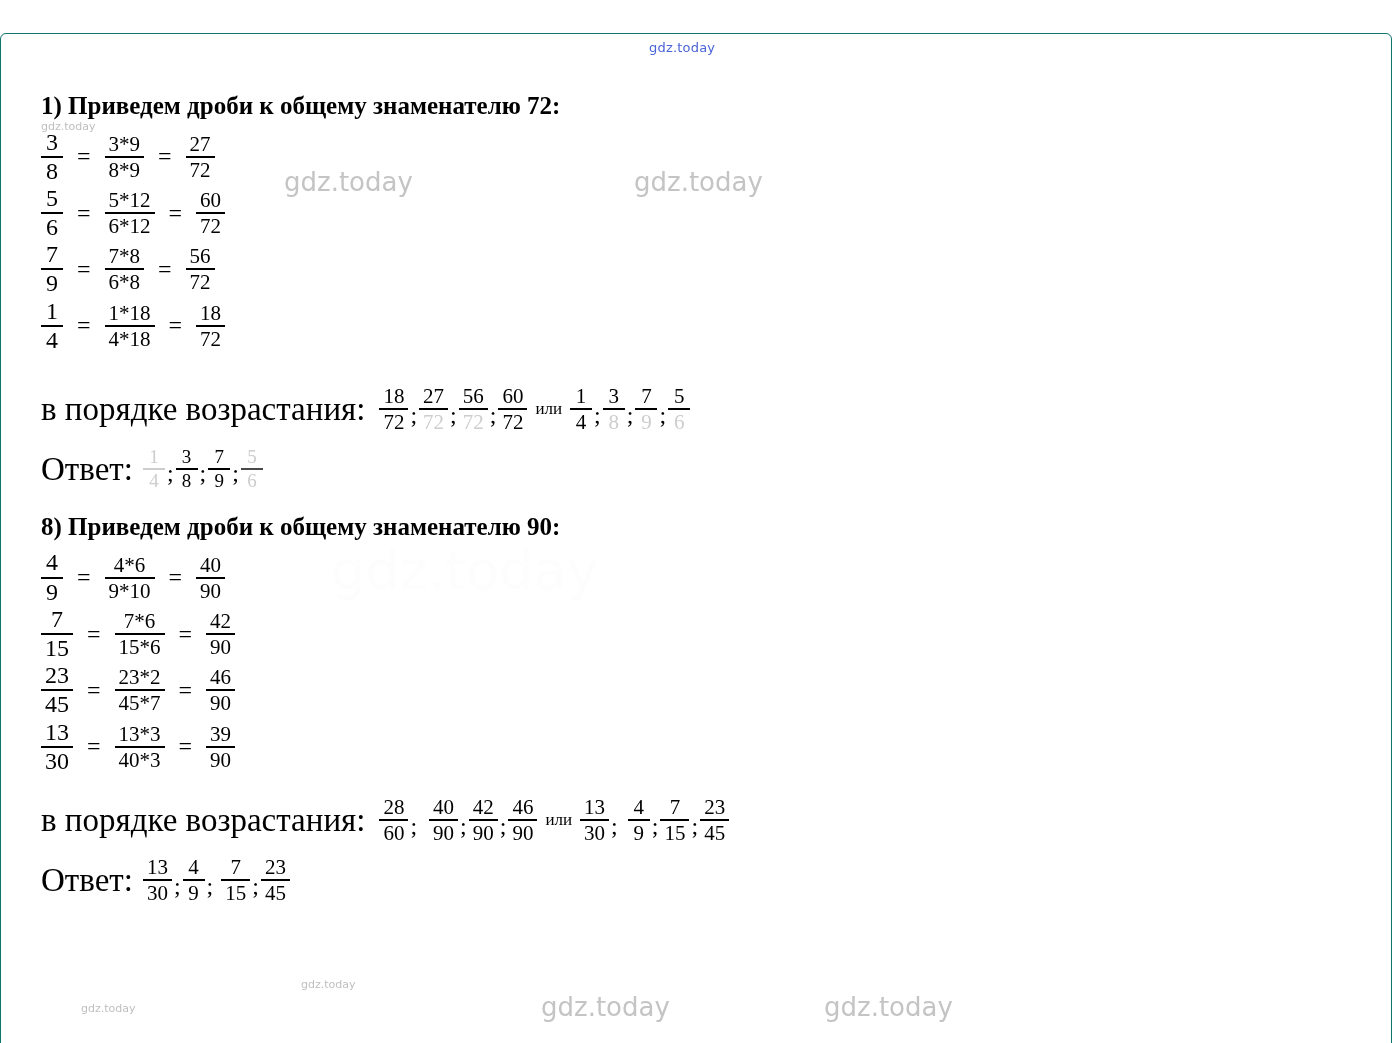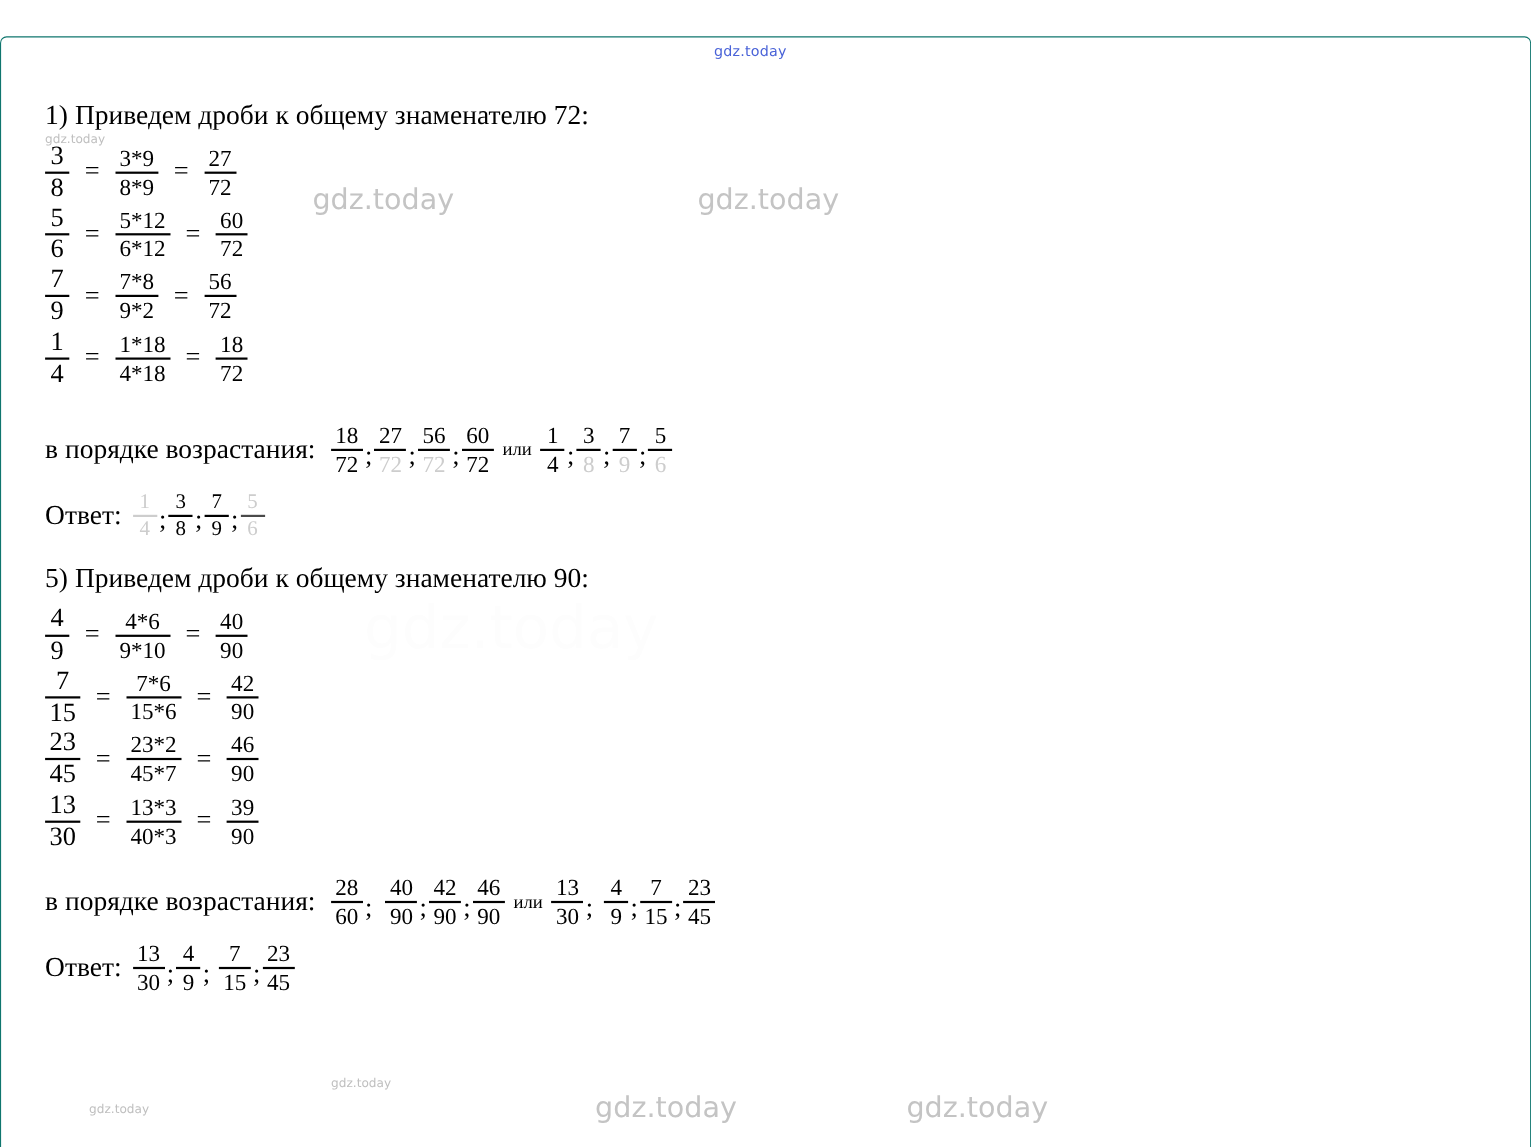--- a/index.html
+++ b/index.html
@@ -62,20 +62,21 @@
   .title {
     font-size: 30px;
     font-weight: bold;
     margin: 0 0 0 6px;
     letter-spacing: .5px;
   }
 
   .line-text {
     font-size: 25px;
     line-height: 1.1;
+    font-weight: bold;
   }
 
   
   .frow {
     display: flex;
     align-items: center;
     gap: 8px;
     margin: 0;
   }
   .frac {
@@ -109,21 +110,21 @@
     font-size: 24px;
     padding: 0 2px;
     align-self: flex-end;
     margin-bottom: 4px;
   }
   .word {
     font-size: 17px;
     padding: 0 8px;
   }
   .label {
-    font-size: 25px;
+    font-size: 33px;
     white-space: nowrap;
   }
   .stack {
     display: flex;
     flex-direction: column;
     gap: 2px;
   }
   .block-gap { height: 22px; }
   .row-inline {
     display: flex;
@@ -205,21 +206,21 @@
       <div class="frow">
         <span class="frac f-lg">
           <span class="num">7</span>
           <span class="bar"></span>
           <span class="den">9</span>
         </span>
         <span class="eq">=</span>
         <span class="frac f-md">
           <span class="num">7*8</span>
           <span class="bar"></span>
-          <span class="den">9*2</span>
+          <span class="den">6*8</span>
         </span>
         <span class="eq">=</span>
         <span class="frac f-md">
           <span class="num">56</span>
           <span class="bar"></span>
           <span class="den">72</span>
         </span>
       </div>
 
       <div class="frow">
@@ -325,21 +326,21 @@
       <span class="semi">;</span>
       <span class="frac f-sm ghost">
         <span class="num">5</span>
         <span class="bar" style="background:#4a4a4a"></span>
         <span class="den">6</span>
       </span>
     </div>
 
     <div style="height:22px"></div>
 
-    <div class="line-text">5) Приведем дроби к общему знаменателю 90:</div>
+    <div class="line-text">8) Приведем дроби к общему знаменателю 90:</div>
 
     <div style="height:10px"></div>
 
     <div class="stack">
 
       <div class="frow">
         <span class="frac f-lg">
           <span class="num">4</span>
           <span class="bar"></span>
           <span class="den">9</span>

